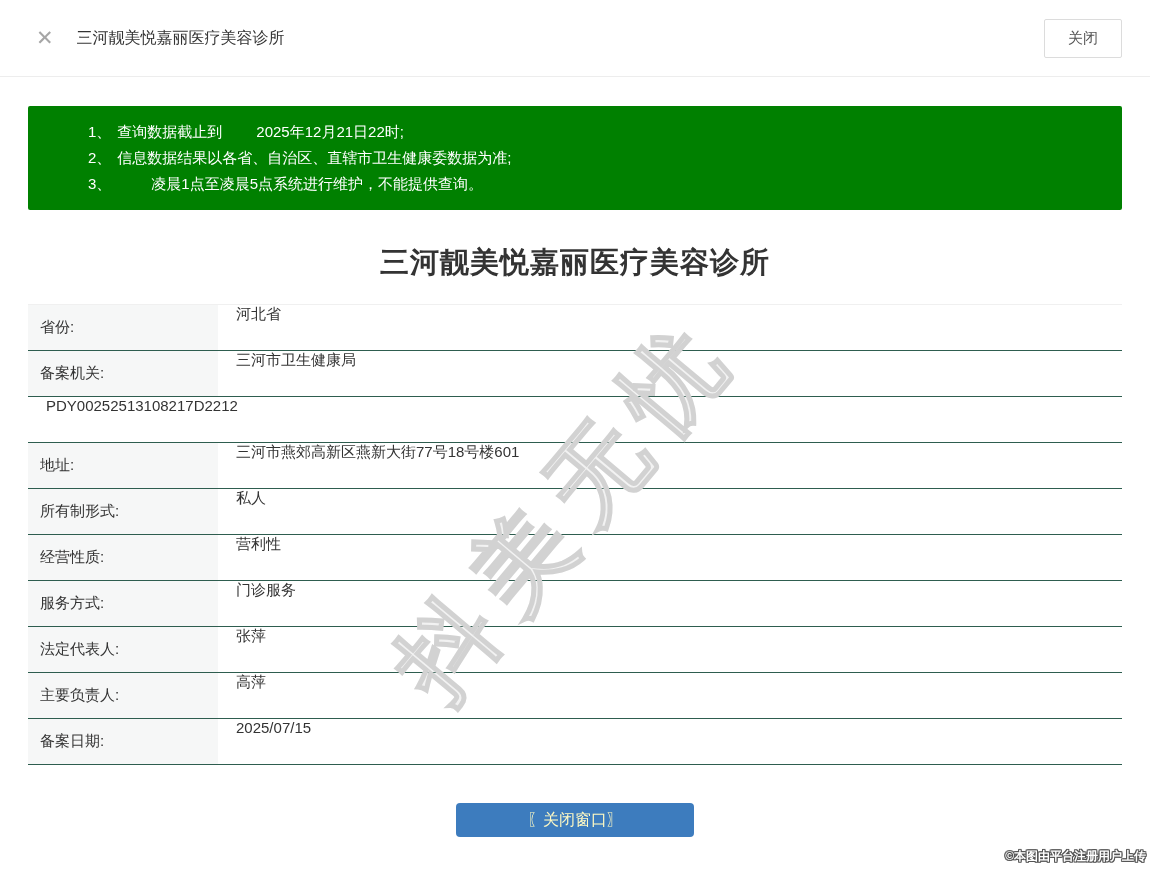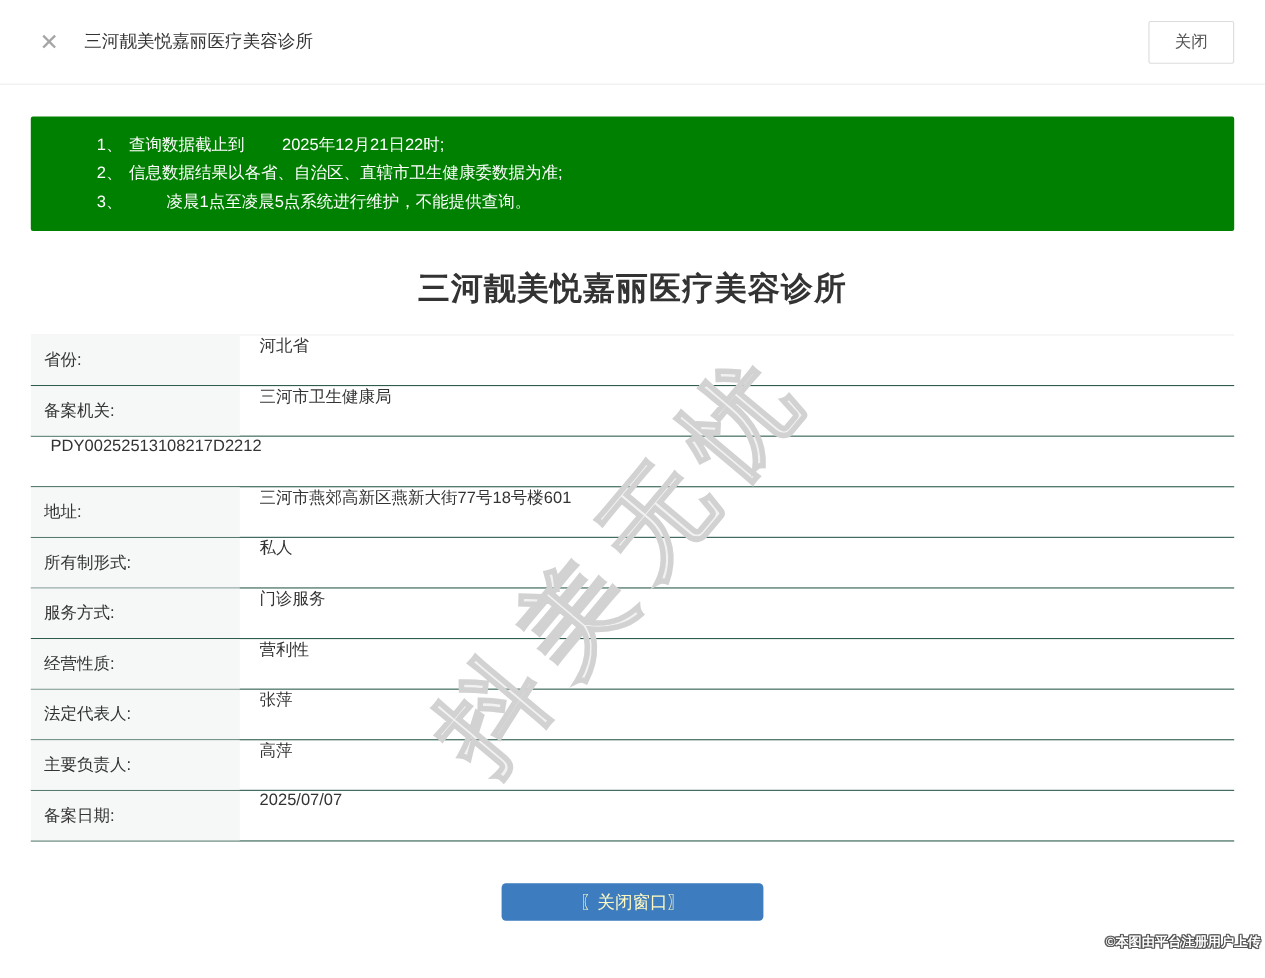--- a/index.html
+++ b/index.html
@@ -119,42 +119,42 @@
     <div class="detail-value">三河市燕郊高新区燕新大街77号18号楼601</div>
   </div>
 
 
   <div class="detail-row">
     <div class="detail-label">所有制形式:</div>
     <div class="detail-value">私人</div>
   </div>
 
   <div class="detail-row">
-    <div class="detail-label">服务方式:</div>
-    <div class="detail-value">门诊服务</div>
+    <div class="detail-label">经营性质:</div>
+    <div class="detail-value">营利性</div>
   </div>
 
   <div class="detail-row">
-    <div class="detail-label">经营性质:</div>
-    <div class="detail-value">营利性</div>
+    <div class="detail-label">服务方式:</div>
+    <div class="detail-value">门诊服务</div>
   </div>
 
   <div class="detail-row">
     <div class="detail-label">法定代表人:</div>
     <div class="detail-value">张萍</div>
   </div>
 
   <div class="detail-row">
     <div class="detail-label">主要负责人:</div>
     <div class="detail-value">高萍</div>
   </div>
 
   <div class="detail-row">
     <div class="detail-label">备案日期:</div>
-    <div class="detail-value">2025/07/07</div>
+    <div class="detail-value">2025/07/15</div>
   </div>
 </div>
 
 <div class="watermark">抖美无忧</div>
 
 <div class="bottom-btn-wrap">
   <button class="close-window-btn">〖关闭窗口〗</button>
 </div>
 
 <div class="attribution">©本图由平台注册用户上传</div>

